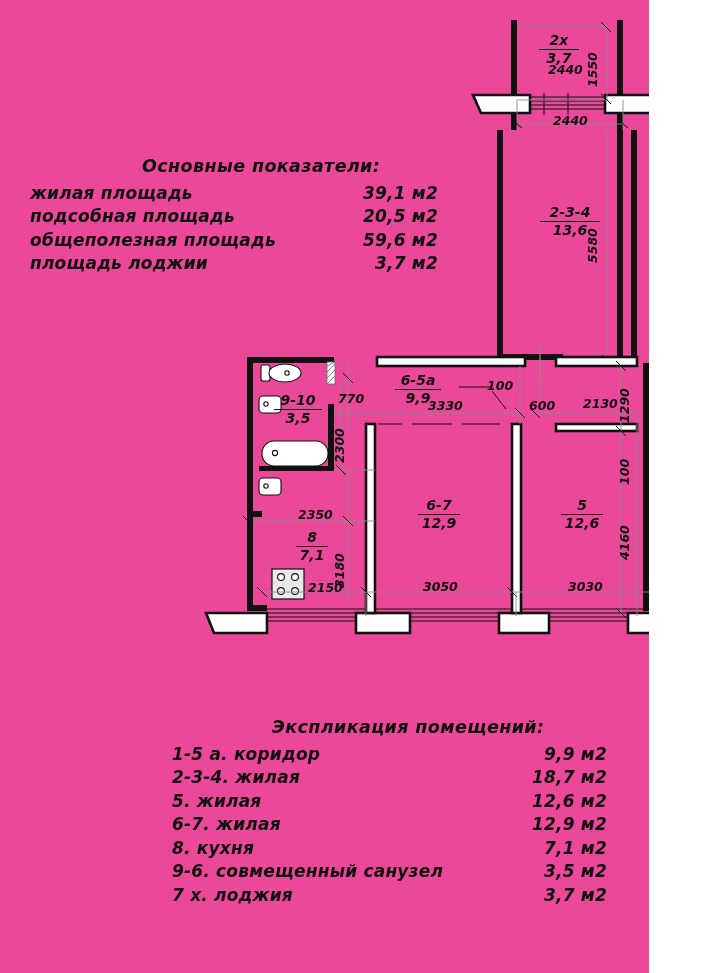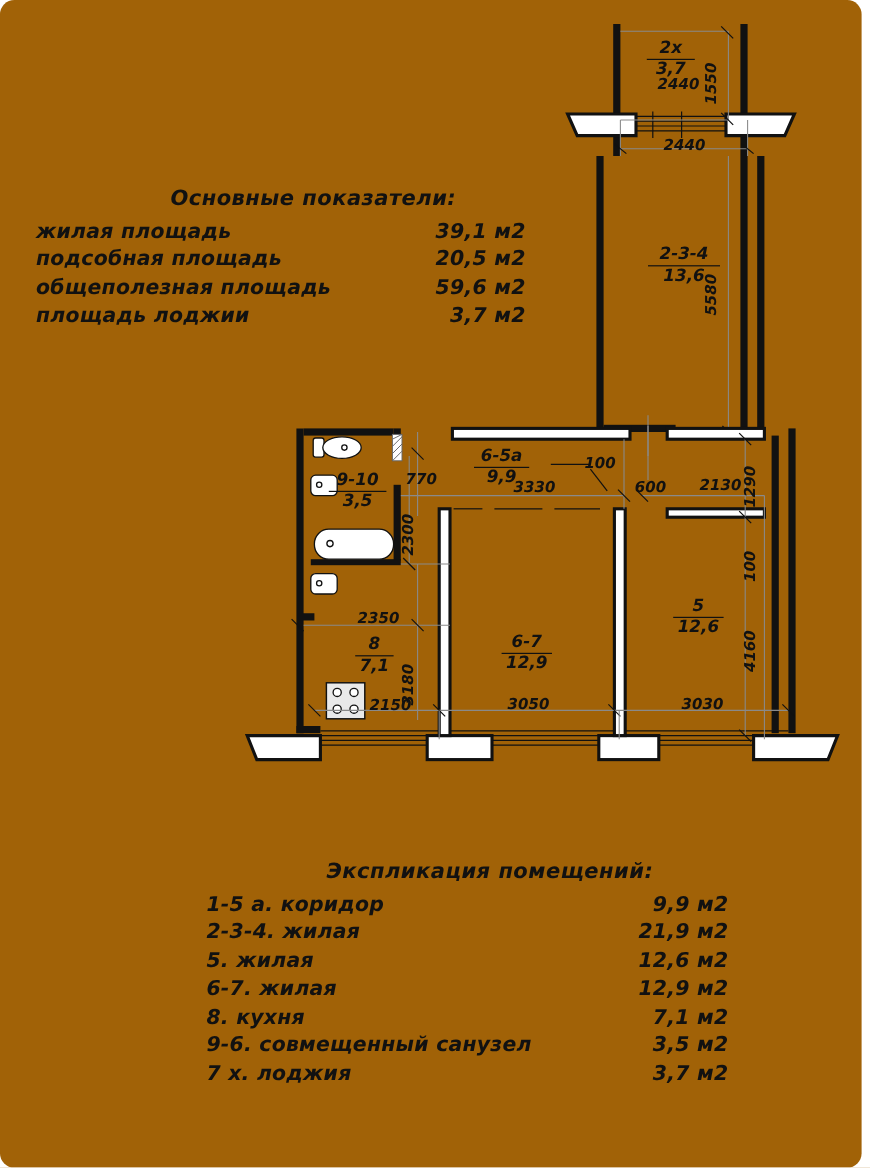--- a/index.html
+++ b/index.html
@@ -2,26 +2,25 @@
 <html><head>
 <meta charset="utf-8">
 <style>
   html, body {
     margin: 0;
     padding: 0;
     background: #ffffff;
   }
   #page {
     position: relative;
-    width: 718px;
+    width: 649px;
     height: 973px;
-    background: #a16207;
+    background: #ec4899;
     font-family: "DejaVu Sans", sans-serif;
     overflow: hidden;
-    border-radius: 12px;
   }
 
   
   .text-block {
     position: absolute;
     font-family: "DejaVu Sans", sans-serif;
     font-style: italic;
     color: #111111;
     margin-top: 14px;
   }
@@ -319,21 +318,21 @@
   <div class="dim vert" style="left:347px; top:448px;">2300</div>
 
   <div class="room-tag" style="left:296px; top:530px; width:32px;">
     <span class="rt-num">8</span>
     <span class="rt-area">7,1</span>
   </div>
   <div class="dim" style="left:298px; top:507px;">2350</div>
   <div class="dim vert" style="left:347px; top:573px;">3180</div>
   <div class="dim" style="left:308px; top:580px;">2150</div>
 
-  <div class="room-tag" style="left:418px; top:498px; width:42px;margin-top:30px;">
+  <div class="room-tag" style="left:418px; top:498px; width:42px;">
     <span class="rt-num">6-7</span>
     <span class="rt-area">12,9</span>
   </div>
   <div class="dim" style="left:423px; top:579px;">3050</div>
 
   <div class="room-tag" style="left:561px; top:498px; width:42px;">
     <span class="rt-num">5</span>
     <span class="rt-area">12,6</span>
   </div>
   <div class="dim" style="left:568px; top:579px;">3030</div>
@@ -359,21 +358,21 @@
   </div>
 
   <div class="text-block" id="legend">
     <div class="block-title">Экспликация помещений:</div>
     <div class="kv-row">
       <span class="kv-label">1-5 а. коридор</span>
       <span class="kv-value">9,9 м2</span>
     </div>
     <div class="kv-row">
       <span class="kv-label">2-3-4. жилая</span>
-      <span class="kv-value">21,9 м2</span>
+      <span class="kv-value">18,7 м2</span>
     </div>
     <div class="kv-row">
       <span class="kv-label">5. жилая</span>
       <span class="kv-value">12,6 м2</span>
     </div>
     <div class="kv-row">
       <span class="kv-label">6-7. жилая</span>
       <span class="kv-value">12,9 м2</span>
     </div>
     <div class="kv-row">

